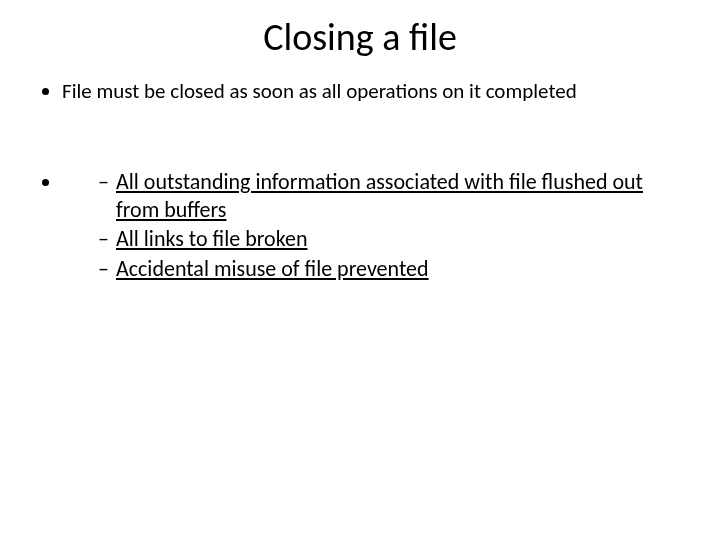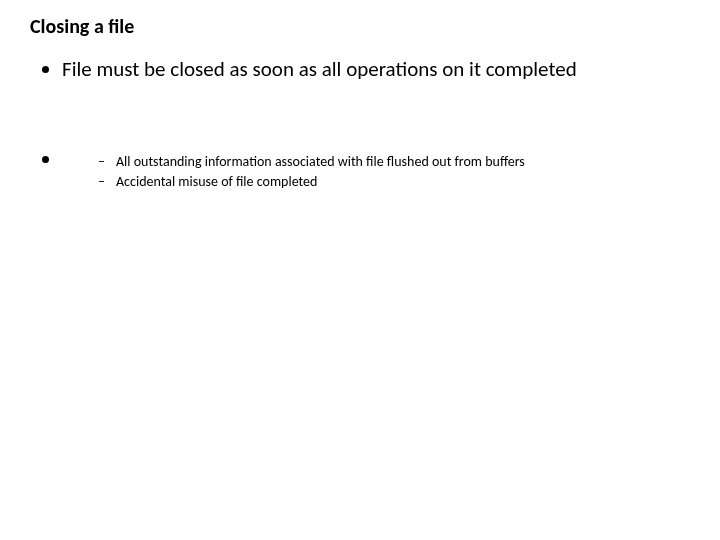--- a/index.html
+++ b/index.html
@@ -11,46 +11,47 @@
     font-family: Calibri, "Segoe UI", Arial, sans-serif;
     color: #000;
   }
   .slide {
     box-sizing: border-box;
     width: 720px;
     height: 540px;
     padding: 10px 30px 20px 30px;
   }
   .title {
-    text-align: left;
-    font-size: 20px;
-    font-weight: 700;
+    text-align: center;
+    font-size: 38px;
+    font-weight: 400;
     margin: 4px 0 18px 0;
   }
   ul.level1 {
     list-style: disc;
     margin: 0;
     padding-left: 32px;
   }
   ul.level1 > li {
     font-size: 21px;
     line-height: 1.25;
     margin-bottom: 0;
   }
   ul.level2 {
     list-style: none;
     margin: 6px 0 0 0;
     padding-left: 36px;
   }
   ul.level2 > li {
-    font-size: 14px;
+    font-size: 22px;
     line-height: 1.25;
     position: relative;
     padding-left: 18px;
     margin-bottom: 2px;
+    text-decoration: underline;
   }
   ul.level2 > li::before {
     content: "–";
     position: absolute;
     left: 0;
     top: 0;
   }
   .gap-large { height: 58px; }
   .gap-med   { height: 56px; }
 </style>
@@ -63,20 +64,21 @@
   <ul class="level1">
     <li>File must be closed as soon as all operations on it completed</li>
   </ul>
 
   <div class="gap-large"></div>
 
   <ul class="level1">
     <li>
       <ul class="level2">
         <li>All outstanding information associated with file flushed out from buffers</li>
-        <li>Accidental misuse of file completed</li>
+        <li>All links to file broken</li>
+        <li>Accidental misuse of file prevented</li>
       </ul>
     </li>
   </ul>
 
   <div class="gap-med"></div>
 
 </div>
 
 </body></html>

